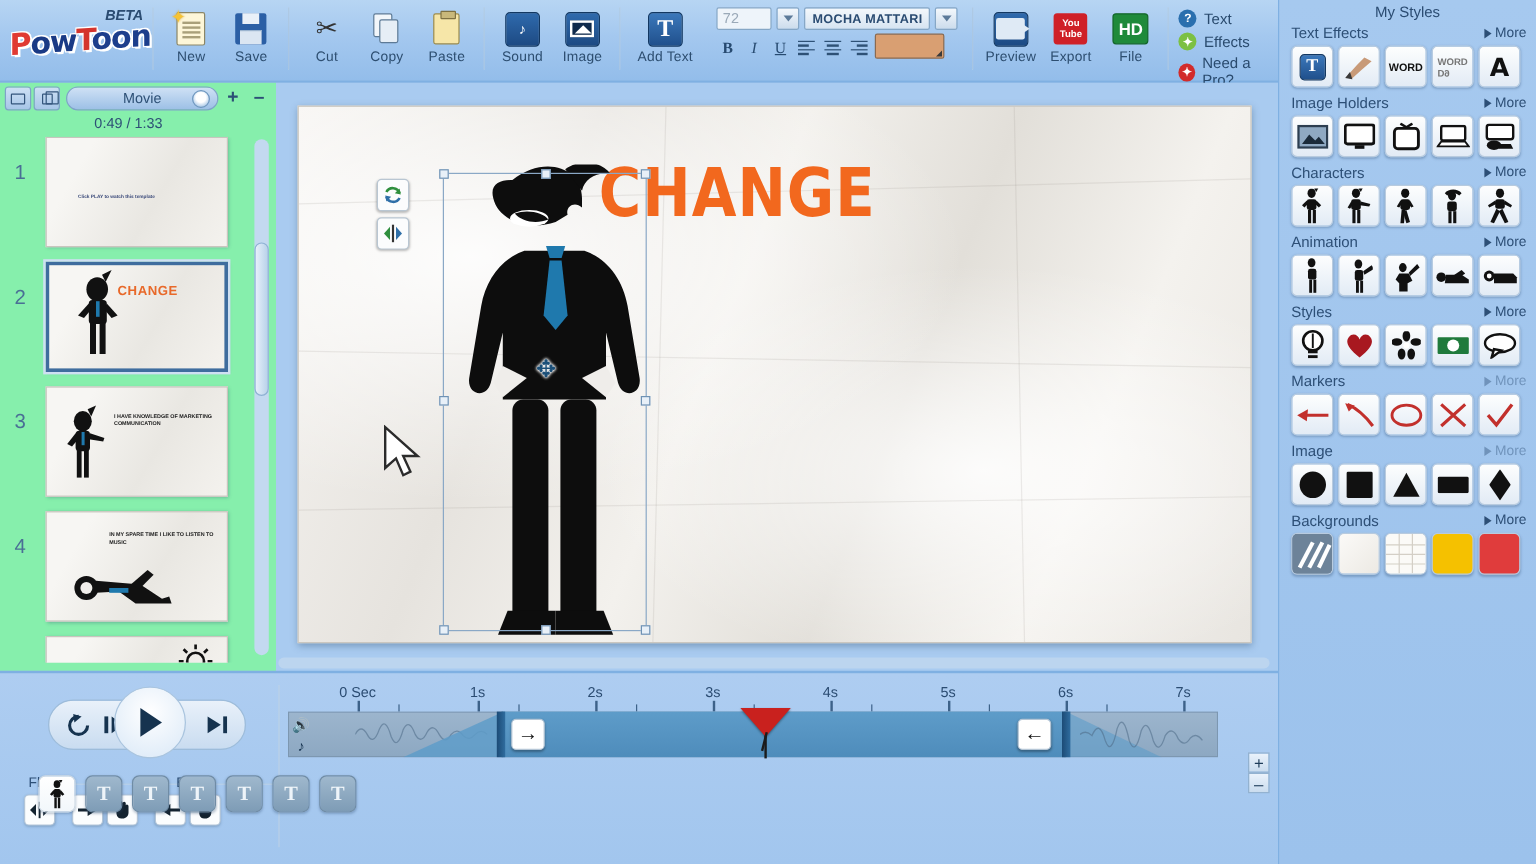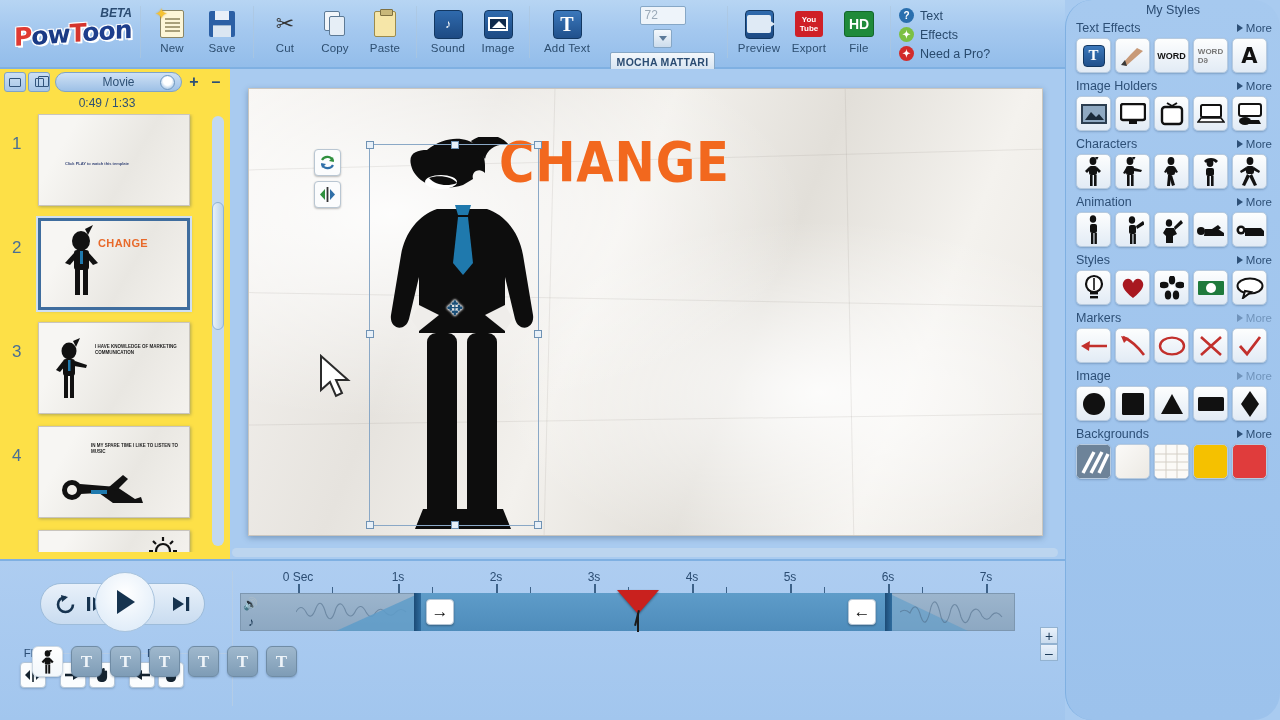--- a/index.html
+++ b/index.html
@@ -77,21 +77,21 @@
             border-top:6px solid transparent; border-bottom:6px solid transparent; border-left:9px solid #dfeaf5;}
   .ic-yt { width: 28px; height: 26px; background:#cf2027; border-radius:3px; display:flex;
            flex-direction:column; align-items:center; justify-content:center; color:#fff;
            font-size:8px; font-weight:bold; line-height:9px; }
   .ic-hd { width: 30px; height: 26px; background: #1f8a3a; border-radius: 3px; color:#fff;
            display:flex;align-items:center;justify-content:center;font-weight:bold;font-size:14px;
            border:1px solid #13662a; }
 
   
   .fontbox { display:flex; flex-direction:column; gap:3px; padding: 6px 6px 0 6px; }
-  .frow { display:flex; gap: 4px; align-items:center;flex-direction:column; }
+  .frow { display:flex; gap: 4px; align-items:flex-end; }
   .fsize { width: 46px; height: 19px; background:#eef4fa; border:1px solid #86a7c6; border-radius:2px;
            font-size:12px; color:#9aa9b8; padding-left:4px; line-height:17px; }
   .fdrop { width: 19px; height: 19px; background: linear-gradient(to bottom,#f4f8fc,#ccdcec);
            border:1px solid #86a7c6; border-radius:2px; display:flex;align-items:center;justify-content:center; }
   .fdrop::after { content:""; width:0;height:0;border-left:4px solid transparent;border-right:4px solid transparent;
            border-top:5px solid #5c7a99; }
   .fname { width: 105px; height:19px; background: linear-gradient(to bottom,#f4f8fc,#d6e4f1);
            border:1px solid #86a7c6; border-radius:2px; font-size:10.5px; font-weight:bold;
            color:#2b4c72; text-align:center; line-height:18px; letter-spacing:.3px; }
   .fbtn { width:18px; height:19px; display:flex;align-items:center;justify-content:center;
@@ -104,21 +104,21 @@
             border-left:5px solid transparent;border-top:5px solid transparent;border-right:5px solid #3a3a3a;}
 
   
   .helpcol { display:flex; flex-direction:column; gap:4px; padding: 8px 0 0 8px; }
   .helprow { display:flex; align-items:center; gap:6px; cursor:pointer; }
   .hbadge { width:15px; height:15px; border-radius:50%; display:flex;align-items:center;justify-content:center;
             color:#fff; font-size:10px; font-weight:bold; }
   .helprow .ht { font-size:12.5px; color:#294a6d; }
 
   
-  .slides { position:absolute; left:0; top:69px; width:230px; height:490px; background:#fde047; }
+  .slides { position:absolute; left:0; top:69px; width:230px; height:490px; background:#86efac; }
   .slides-head { height: 26px; display:flex; align-items:center; gap:2px; padding: 2px 4px; }
   .vbtn { width:22px; height:20px; border:1px solid #7fa3c8; border-radius:3px;
           background: linear-gradient(to bottom,#cde0f4,#a7c6e8); display:flex;align-items:center;justify-content:center;}
   .vbtn .s1 { width:12px;height:9px;border:1.6px solid #33557c; border-radius:1px;}
   .vbtn .s2 { width:9px;height:9px;border:1.6px solid #33557c;border-radius:1px; position:relative;}
   .vbtn .s2::after{content:"";position:absolute;left:2px;top:-3px;width:9px;height:9px;border:1.6px solid #33557c;border-radius:1px;}
   .moviesel { flex:1; height:20px; margin-left:3px; border-radius:10px;
           background: linear-gradient(to bottom,#cfe1f5,#9dc0e6); border:1px solid #7fa3c8;
           display:flex; align-items:center; justify-content:center; position:relative; }
   .moviesel .mt { font-size:12px; color:#2e5176; }
@@ -164,21 +164,21 @@
   .rot-btns { position:absolute; left:65px; top:60px; display:flex; flex-direction:column; gap:5px; }
   .rb { width:27px; height:27px; background:#fbfcfd; border:1px solid #b9c6d2; border-radius:4px;
         box-shadow:0 1px 2px rgba(0,0,0,.25); display:flex;align-items:center;justify-content:center; }
   .mover { position:absolute; left:195px; top:208px; width:22px; height:22px;
         color:#1b4f78; font-size:20px; line-height:22px; text-align:center;
         text-shadow: 0 0 3px #fff, 0 0 3px #fff, 0 0 2px #fff; }
   .cursor-arrow { position:absolute; left:70px; top:265px; }
 
   
   .rightpanel { position:absolute; left:1065px; top:0; width:215px; height:720px;
-        background: linear-gradient(to bottom,#a6c9ef,#9cc2ec); border-left:1px solid #7fb0e2;border-radius:27px; }
+        background: linear-gradient(to bottom,#a6c9ef,#9cc2ec); border-left:1px solid #7fb0e2; }
   .mystyles { text-align:center; font-size:12.5px; color:#2b4c72; padding-top:3px; }
   .styles-row { display:flex; align-items:center; justify-content:center; gap:6px;
         height:58px; background: linear-gradient(to bottom,#9dc2ee,#8fb8e8); margin-top:2px;
         border-top:1px solid #86b2e3; border-bottom:1px solid #86b2e3; }
   .arrowbtn { width:0;height:0;border-top:15px solid transparent;border-bottom:15px solid transparent; }
   .arrowbtn.l { border-right:17px solid #2f5b8c; }
   .arrowbtn.r { border-left:17px solid #2f5b8c; }
   .style-tile { width:52px; height:52px; border-radius:3px; position:relative; overflow:hidden;
         border:1px solid #7596bb; }
   .style-tile.picto { background:#f5c417; }

